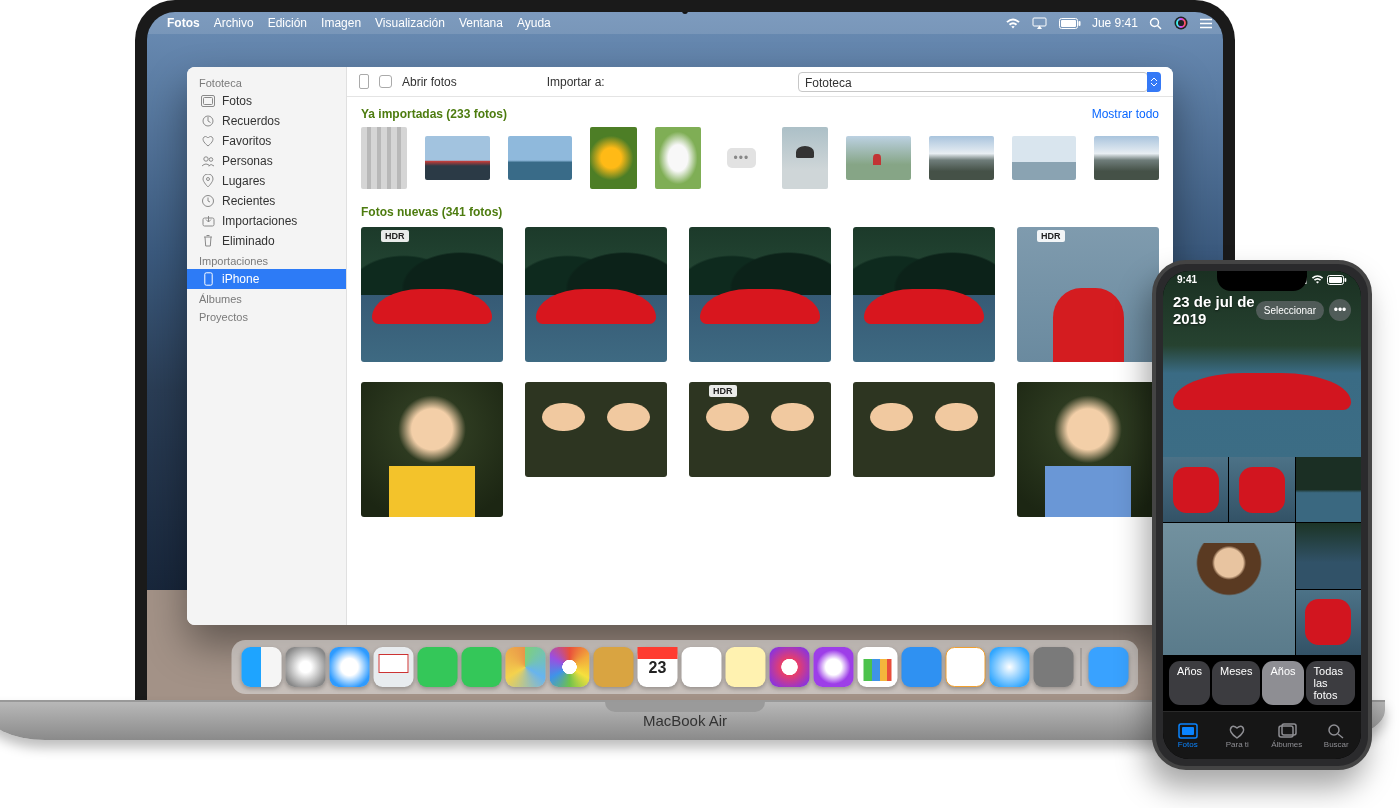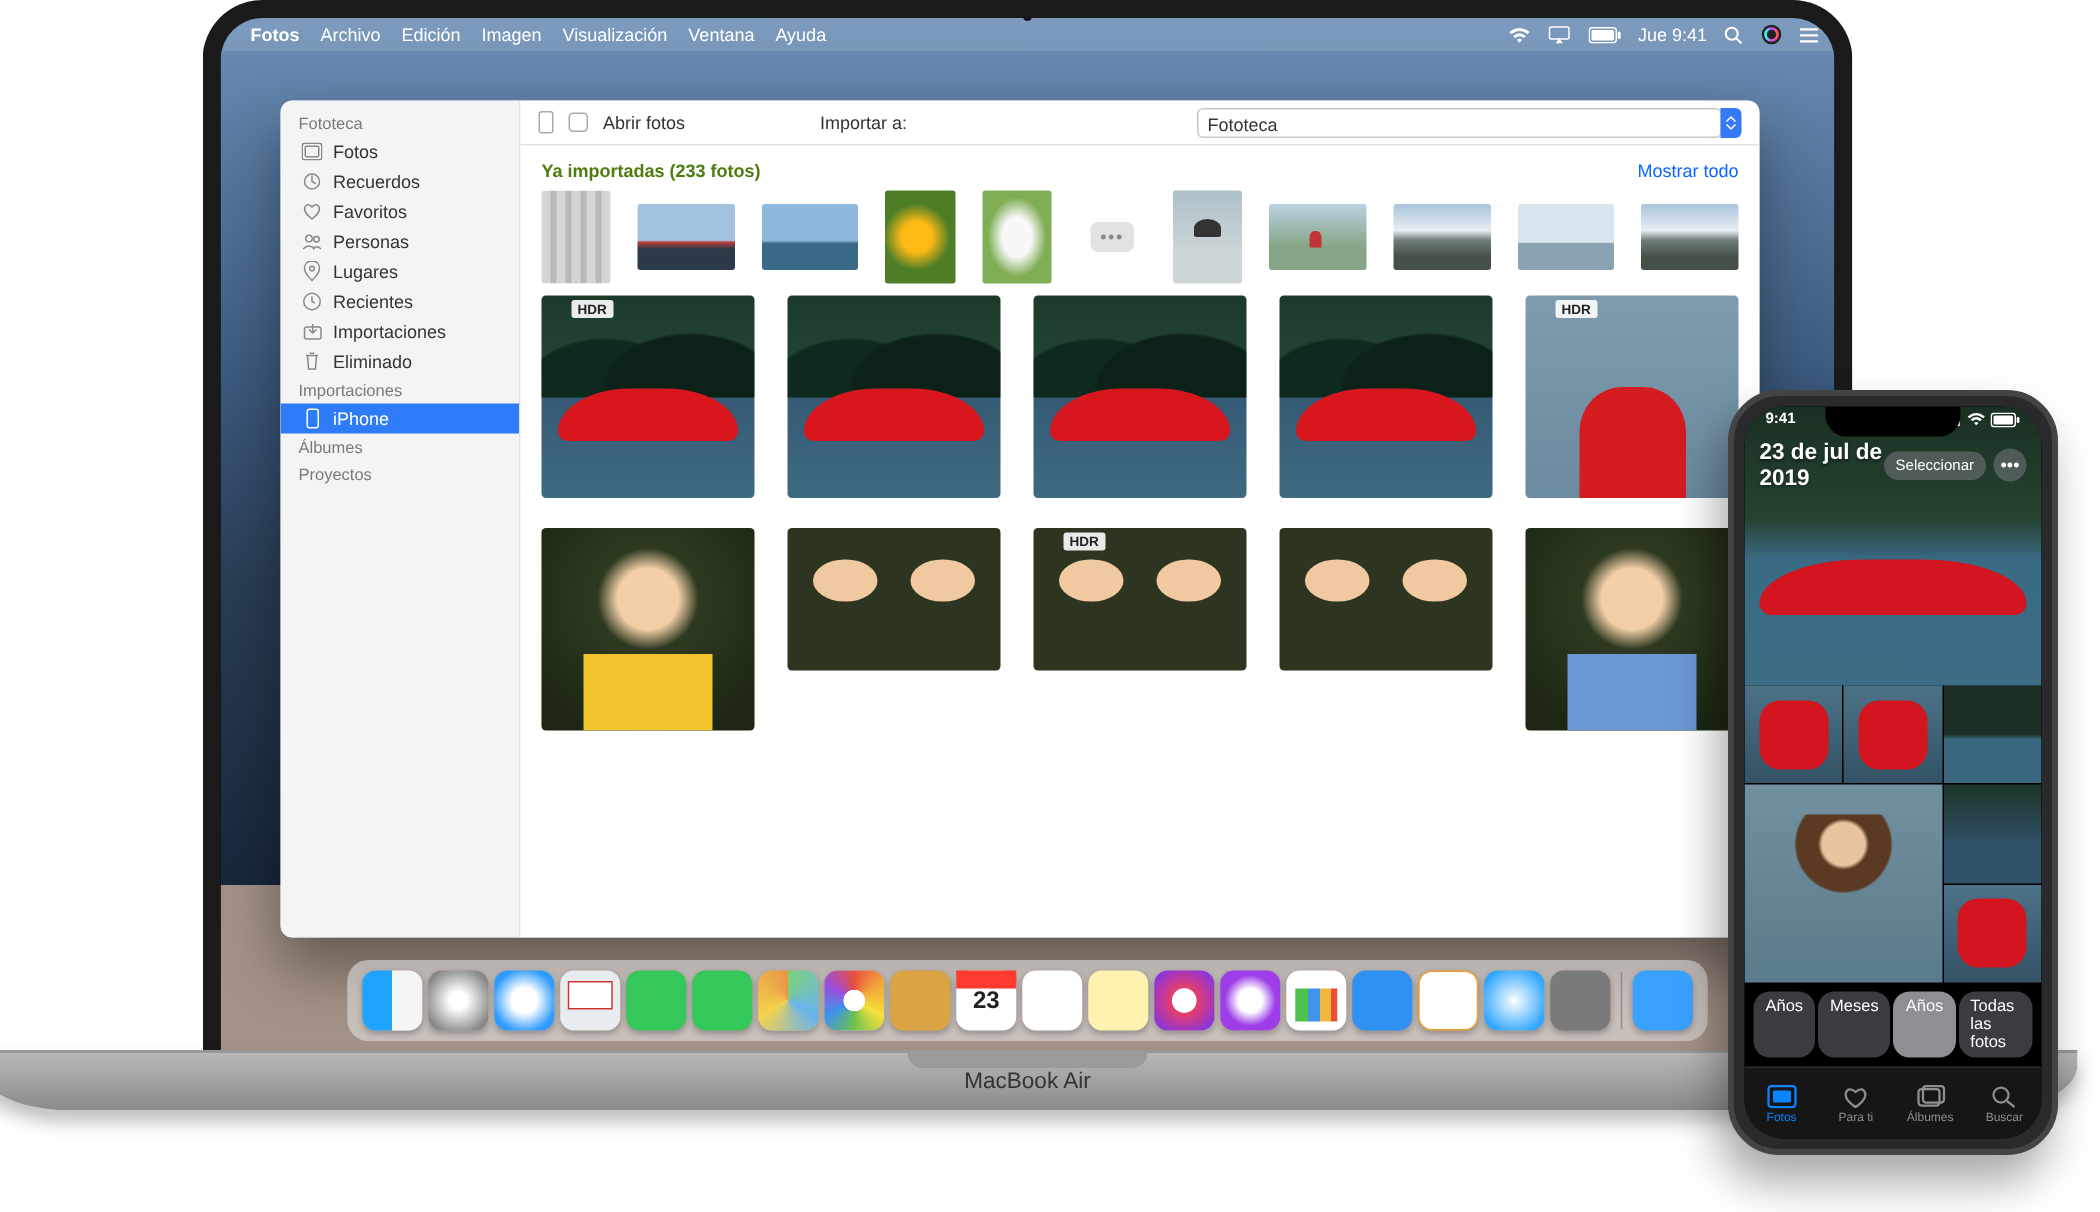--- a/index.html
+++ b/index.html
@@ -325,20 +325,23 @@
                 <div class="overflow">•••</div>
                 <div class="thumb-s p-portrait">
                     <div class="hat"></div>
                   </div>
                 <div class="thumb-s landscape p-hikers"></div>
                 <div class="thumb-s landscape p-mountain"></div>
                 <div class="thumb-s landscape p-kayak"></div>
                 <div class="thumb-s landscape p-mountain"></div>
               </div>
 
+              <div class="sec-head" style="margin-top:16px;">
+                <b>Fotos nuevas (341 fotos)</b>
+              </div>
               <div class="grid">
                 <div class="thumb-l p-canoe">
                     <span class="hdr-tag">HDR</span>
                     <div class="trees"></div>
                     <div class="red"></div>
                   </div>
                 <div class="thumb-l p-canoe">
                     <div class="trees"></div>
                     <div class="red"></div>
                   </div>

